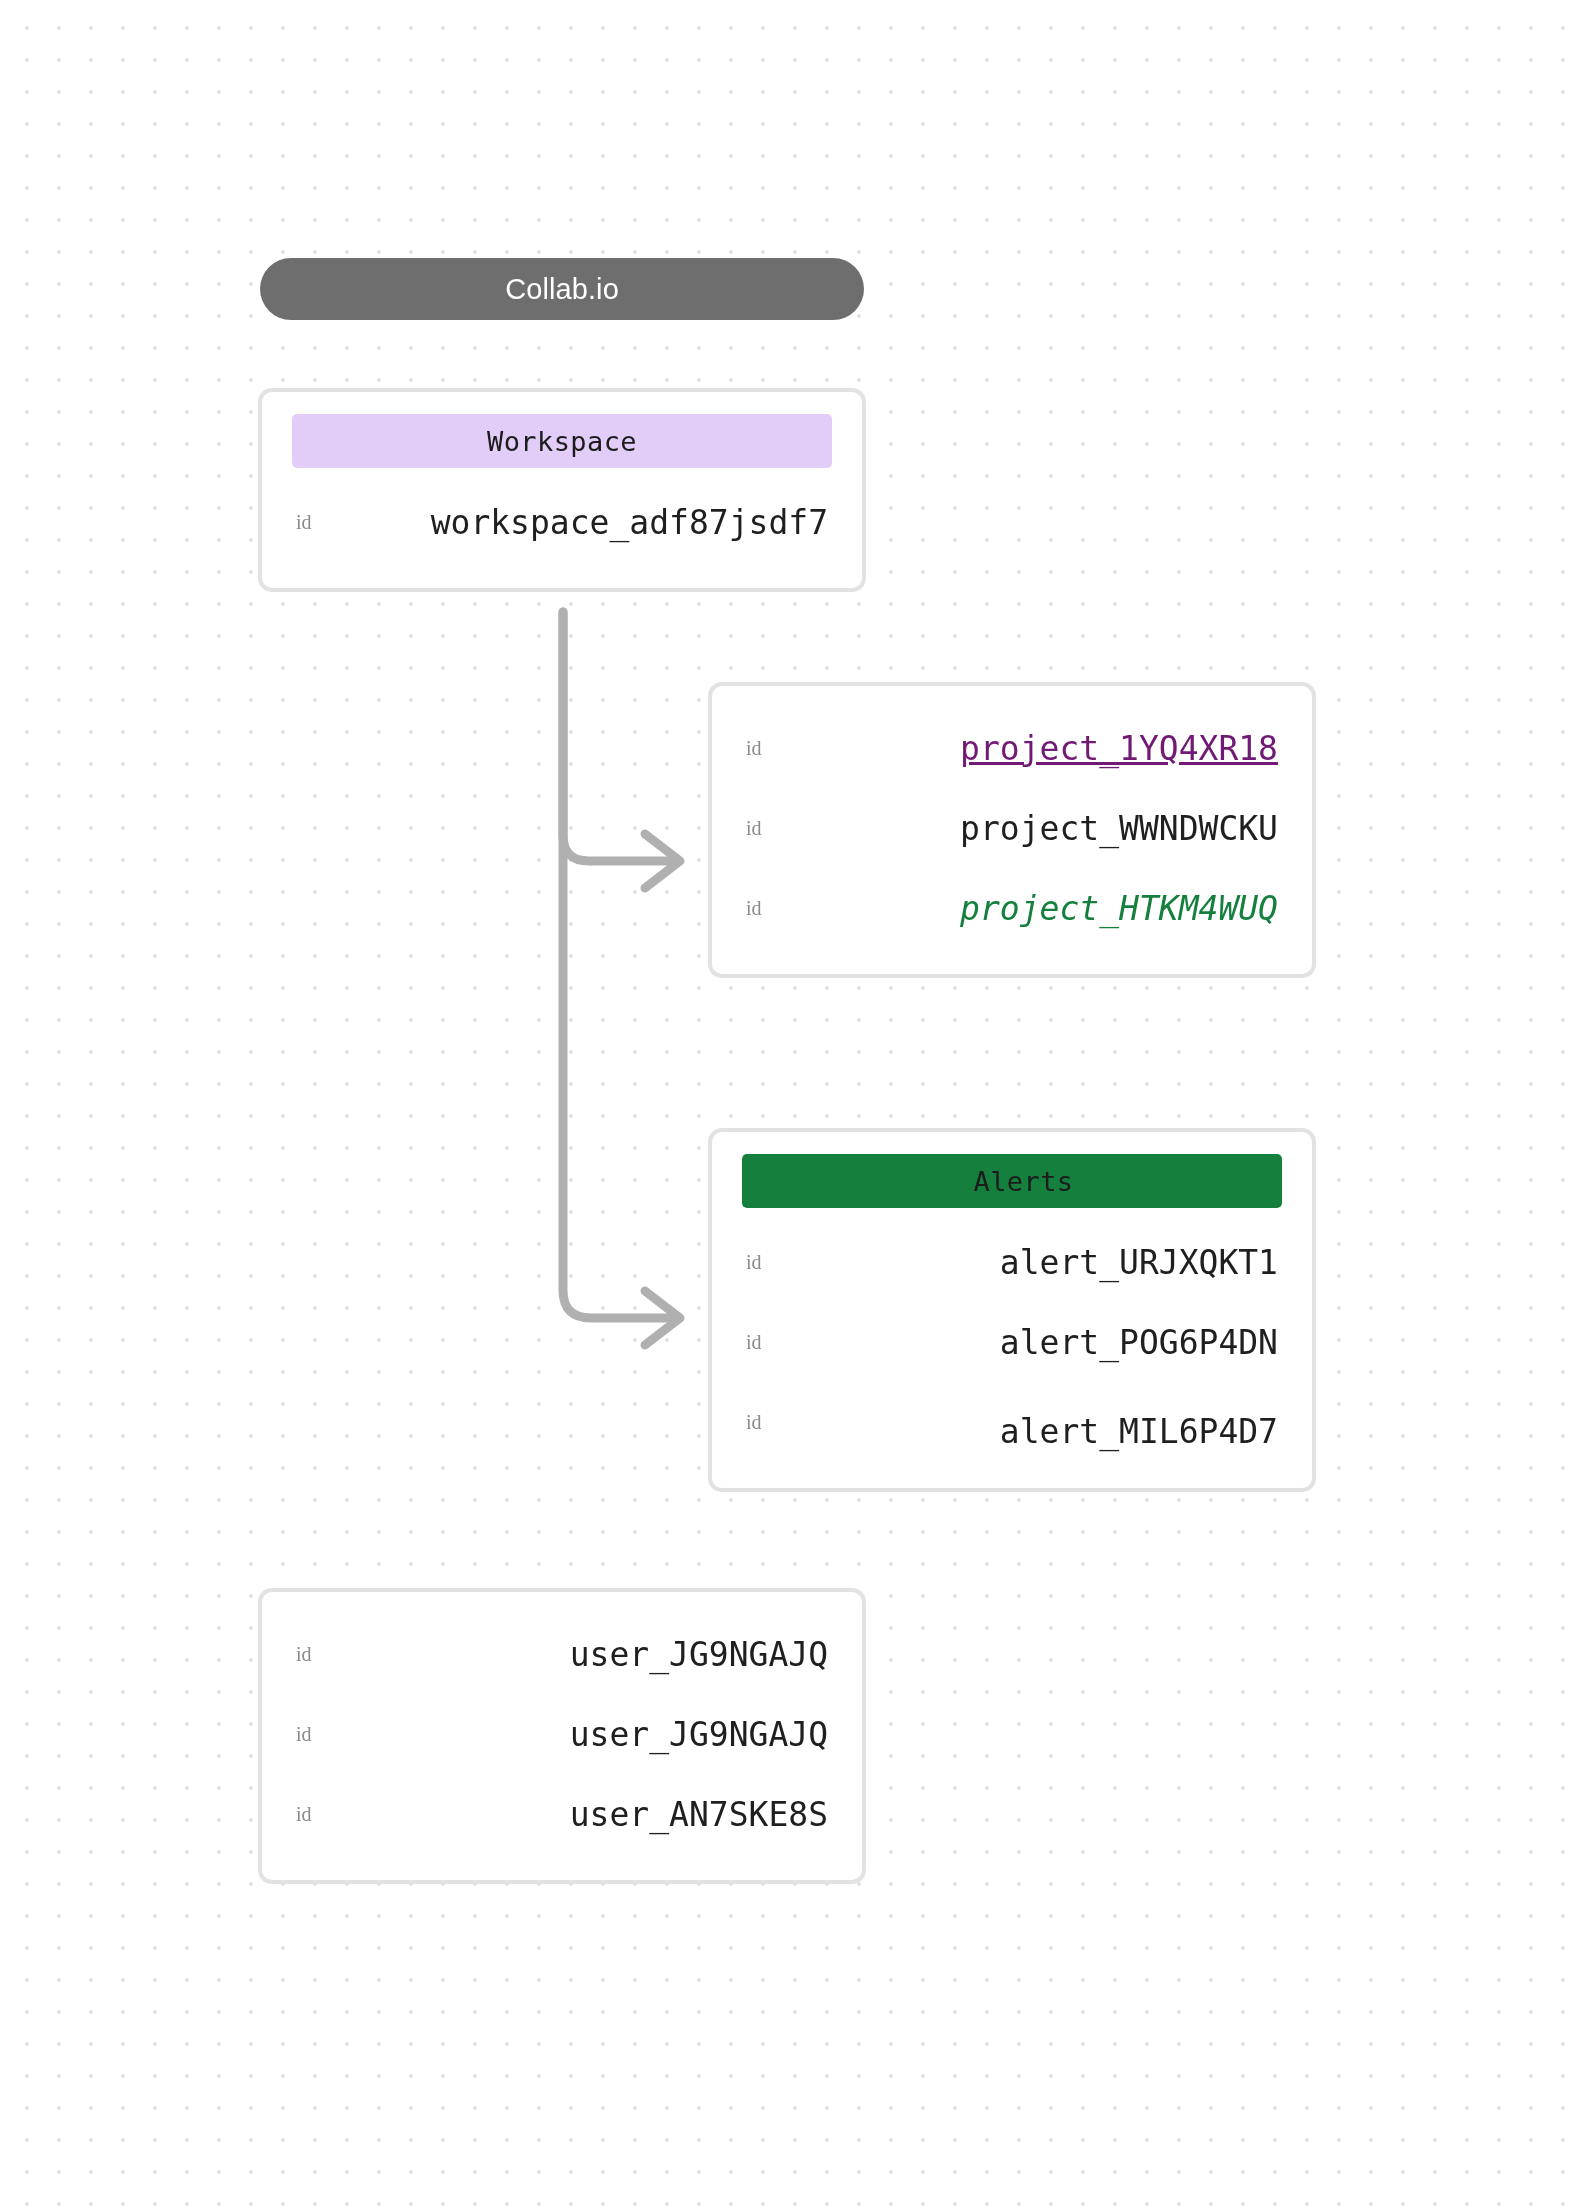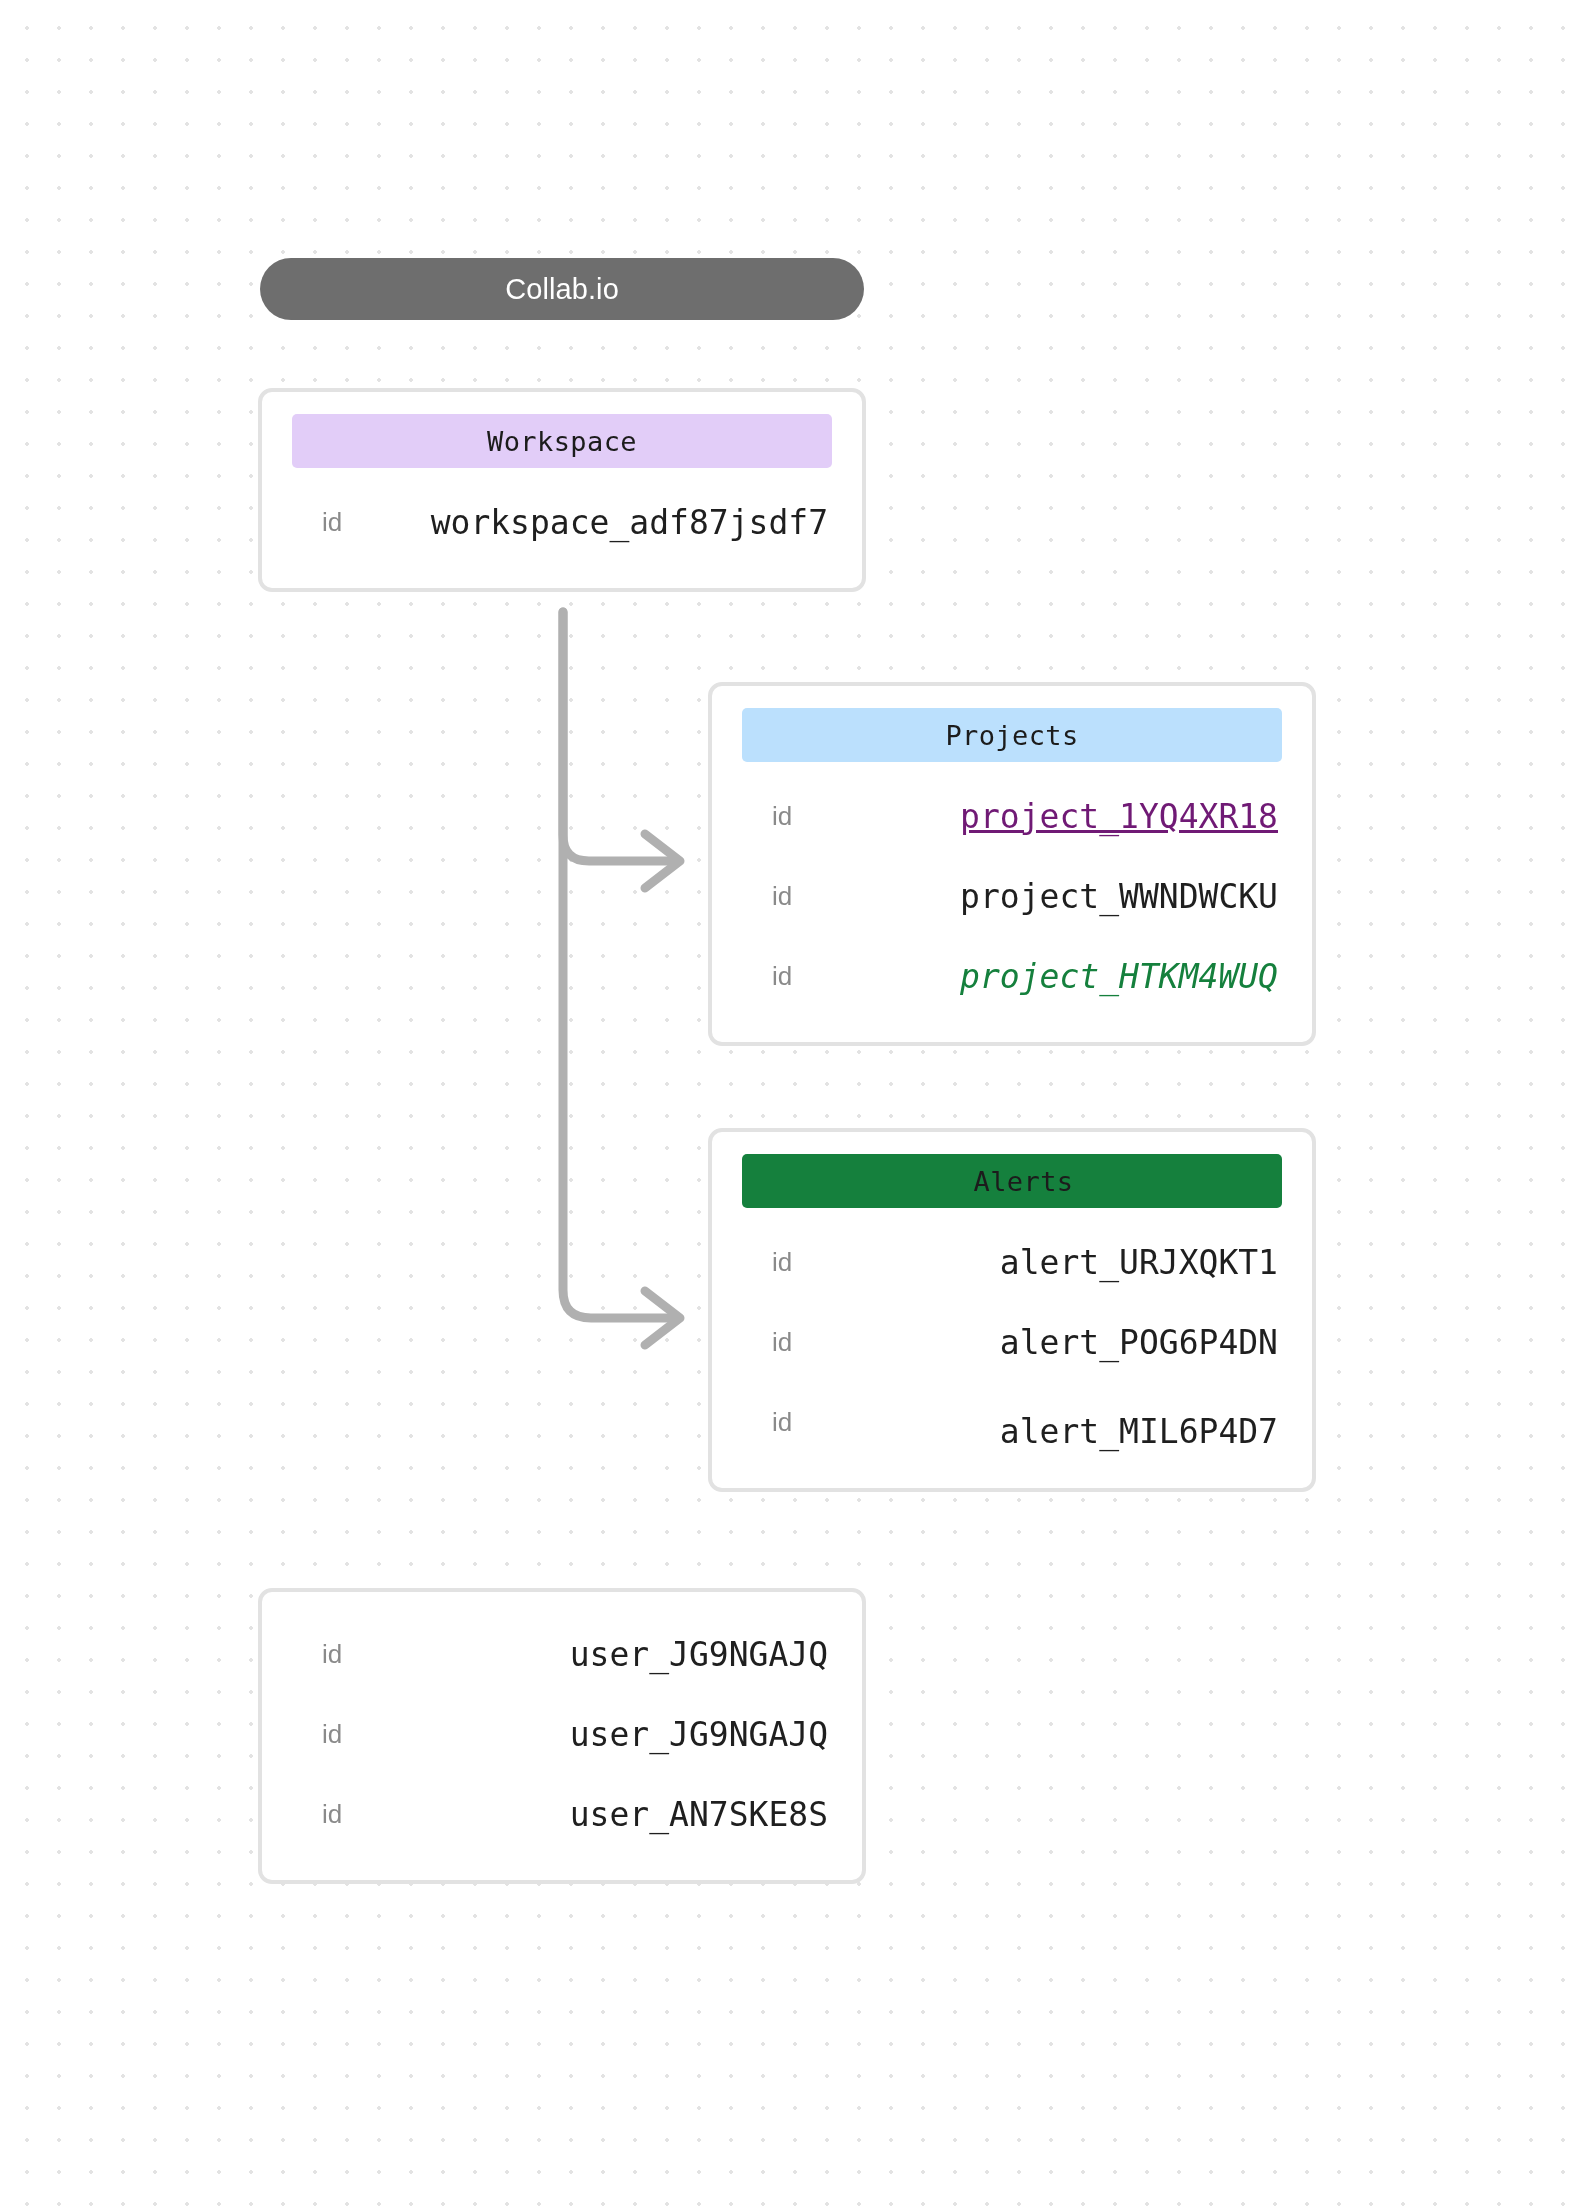--- a/index.html
+++ b/index.html
@@ -85,24 +85,23 @@
   .card-rows { display: block; }
 
   .row {
     display: flex;
     align-items: center;
     justify-content: space-between;
     height: 80px;
     padding: 0 4px;
   }
   .row-key {
-    font-family: Liberation Sans, sans-serif;
-    font-size: 26px;
+    font-family: Liberation Serif, serif;
+    font-size: 20px;
     color: #8a8a8a;
-    margin-left: 26px;
   }
   .row-value {
     font-family: "DejaVu Sans Mono", monospace;
     font-size: 33px;
     color: #1f1f1f;
     white-space: nowrap;
   }
   .row.row-shift .row-value { position: relative; top: 9px; }
 
   
@@ -137,23 +136,20 @@
     </div>
     <div class="card-rows">
       <div class="row">
         <span class="row-key" style="color: rgb(138, 138, 138);">id</span>
         <span class="row-value" style="color: rgb(31, 31, 31);">workspace_adf87jsdf7</span>
       </div>
     </div>
   </div>
 
   <div class="card" id="card-projects" style="border-color: rgb(226, 226, 226);">
-    <div class="card-header" style="background: rgb(187, 224, 253);">
-      <span class="card-header-label">Projects</span>
-    </div>
     <div class="card-rows">
       <div class="row">
         <span class="row-key" style="color: rgb(138, 138, 138);">id</span>
         <span class="row-value" style="color: #701a75; text-decoration: underline;">project_1YQ4XR18</span>
       </div>
       <div class="row">
         <span class="row-key" style="color: rgb(138, 138, 138);">id</span>
         <span class="row-value" style="color: rgb(31, 31, 31);">project_WWNDWCKU</span>
       </div>
       <div class="row">

